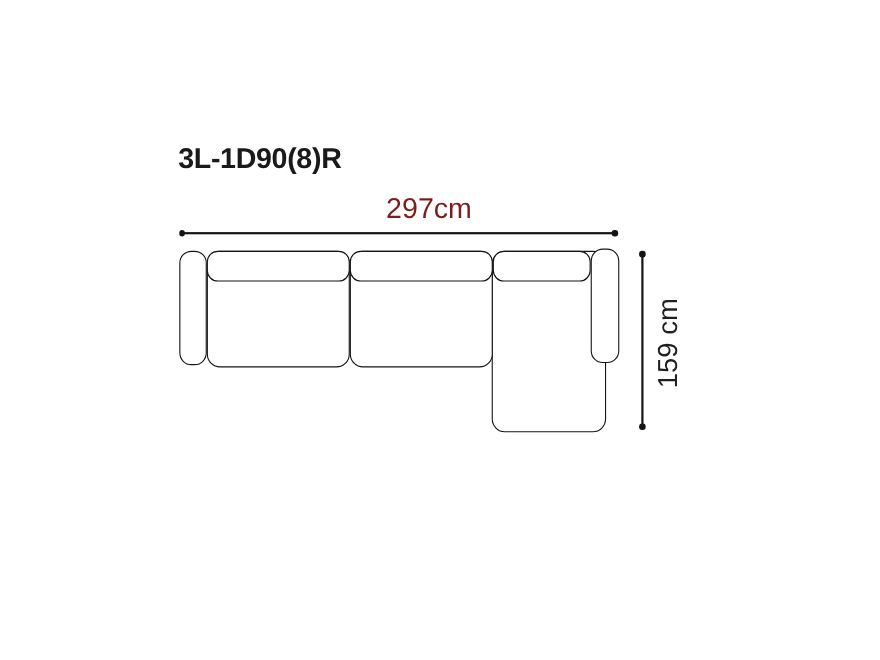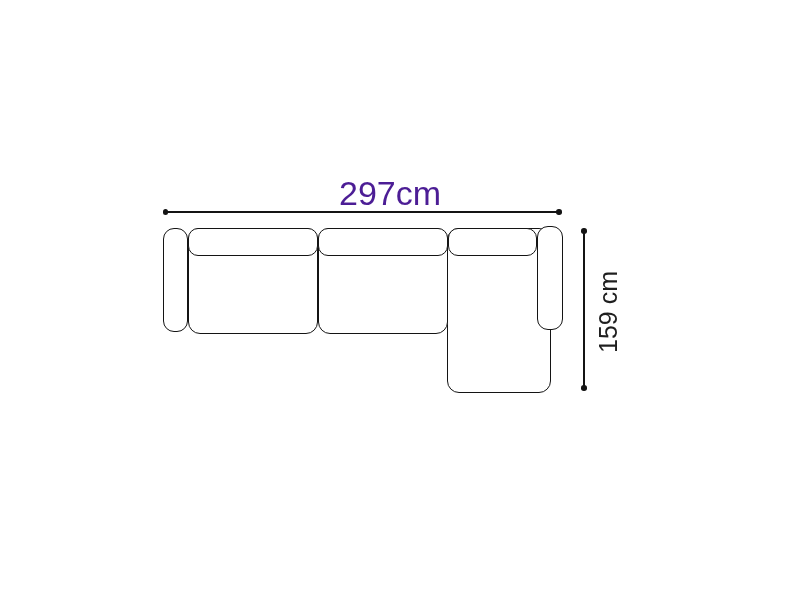--- a/index.html
+++ b/index.html
@@ -26,23 +26,23 @@
     letter-spacing: -0.3px;
     color: #1a1a1a;
     white-space: nowrap;
   }
   .hdim-label {
     position: absolute;
     left: 290px;
     top: 174px;
     width: 200px;
     text-align: center;
-    font-size: 34px;
+    font-size: 26px;
     font-weight: 400;
-    color: #4c1d95;
+    color: #7f1d1d;
     white-space: nowrap;
   }
   .vdim-label-anchor {
     position: absolute;
     left: 608px;
     top: 312px;
     width: 0;
     height: 0;
   }
   .vdim-label {
@@ -128,20 +128,21 @@
     width: 26px; height: 104px;
     border-radius: 11px;
     z-index: 3;
   }
 </style>
 </head>
 <body>
 
 <div class="canvas">
 
+  <div class="diagram-title">3L-1D90(8)R</div>
 
   <div class="hdim-label">297cm</div>
   <div class="dim-line-h"></div>
   <div class="dim-dot dot-h-left"></div>
   <div class="dim-dot dot-h-right"></div>
 
   <div class="part chaise-body"></div>
   <div class="part seat-1"></div>
   <div class="part seat-2"></div>
   <div class="part backrest backrest-1"></div>

